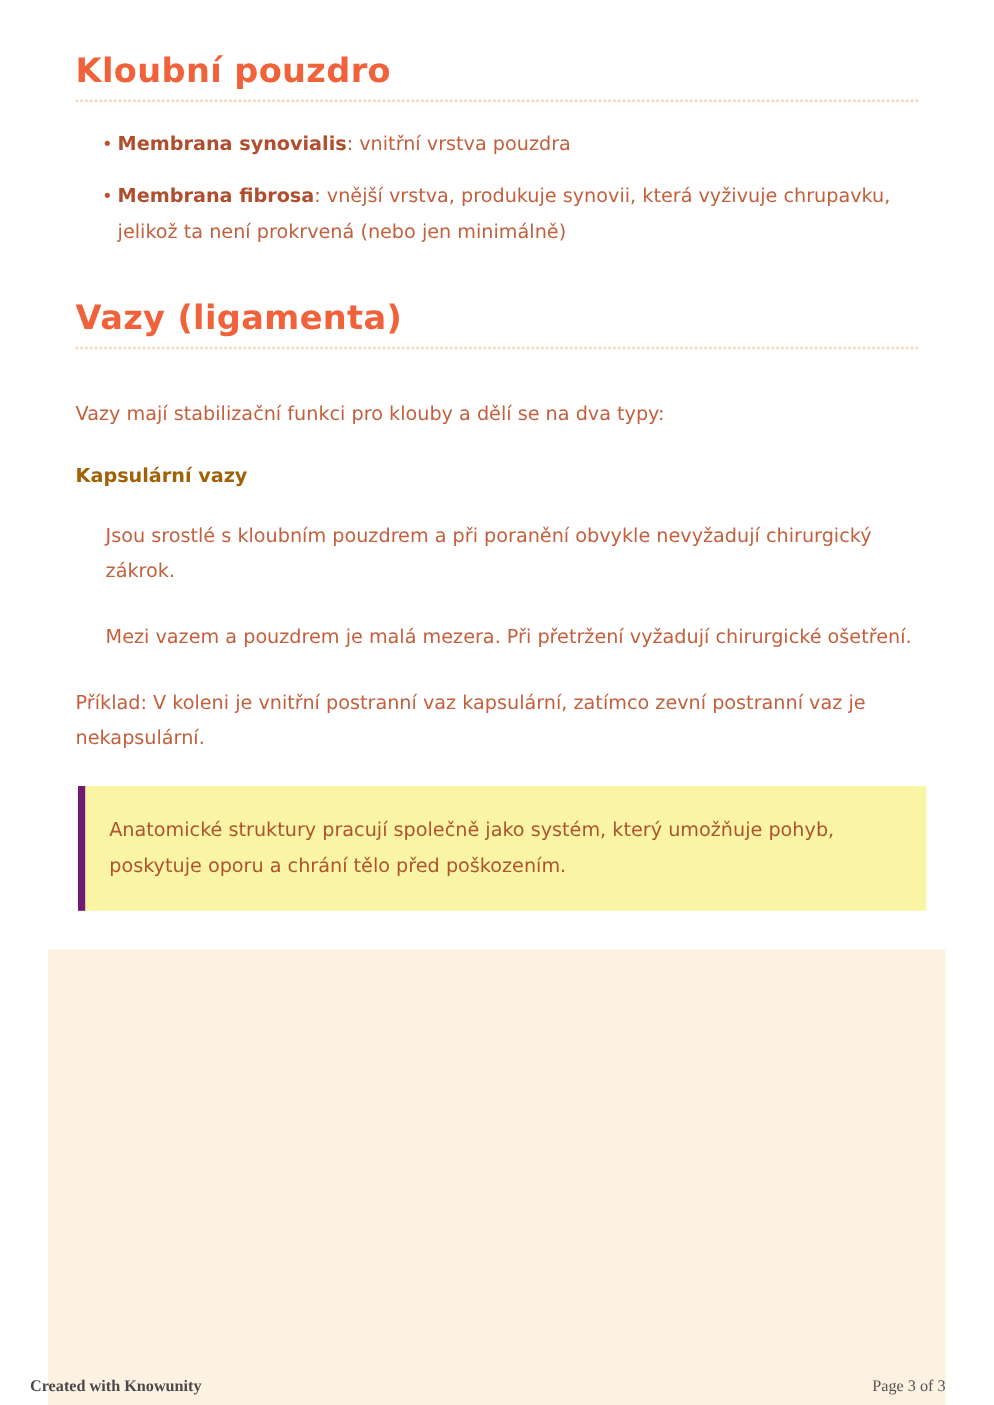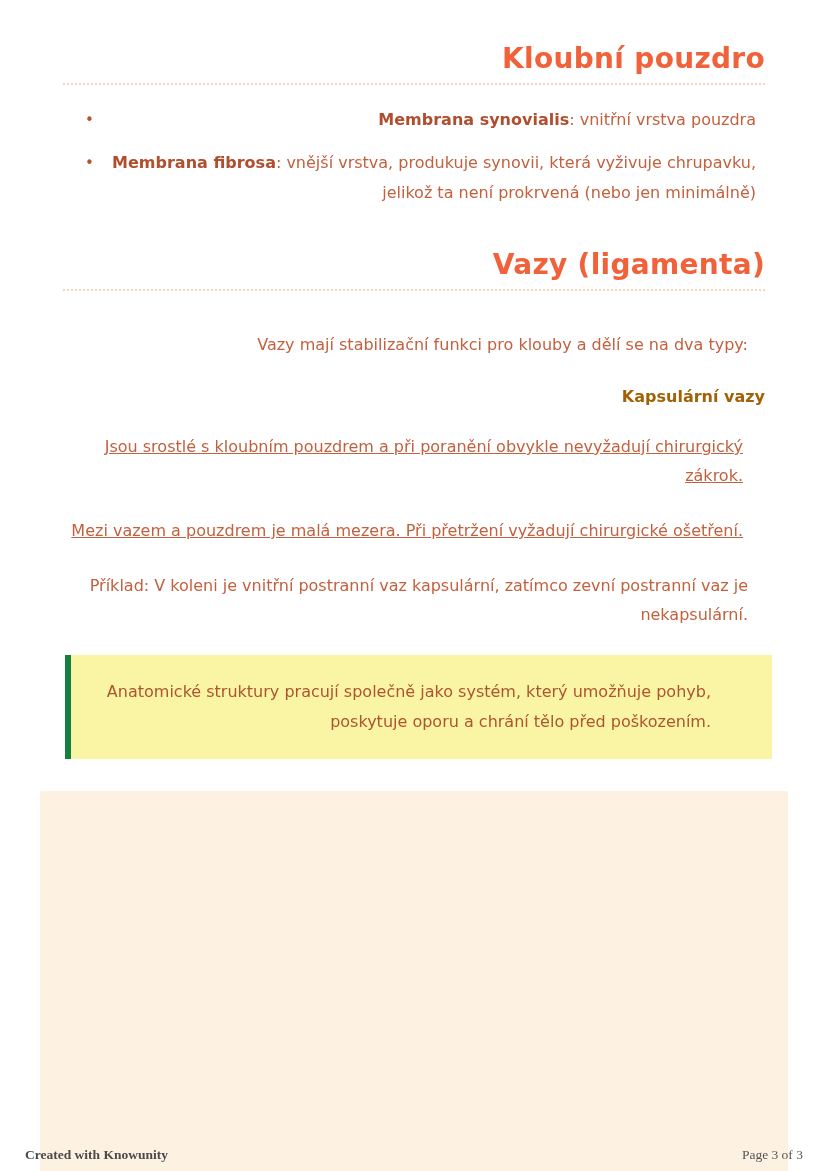--- a/index.html
+++ b/index.html
@@ -4,21 +4,21 @@
 <style>
   * { margin:0; padding:0; box-sizing:border-box; }
   html, body { width:828px; }
   body {
     width:828px; height:1171px;
     background:#ffffff;
     font-family:"DejaVu Sans", sans-serif;
     position:relative;
     overflow:hidden;
   }
-  .content { padding:42px 63px 0 63px;text-align:right; }
+  .content { padding:42px 63px 0 63px; }
 
   .section-heading {
     font-family:"DejaVu Sans", sans-serif;
     font-weight:700;
     font-size:28px;
     line-height:34px;
     letter-spacing:0.3px;
     color:#F1613A;
   }
   .dotted-divider {
@@ -51,49 +51,49 @@
     color:#C3603E;
     max-width:685px;
   }
   .intro-para { margin-top:39px; }
   .sub-heading {
     margin-top:28px;
     font-size:16px;
     font-weight:700;
     color:#a16207;
   }
-  .indented-para { margin-top:26px; max-width:680px;text-decoration:underline; }
+  .indented-para { margin-top:26px; margin-left:25px; max-width:680px; }
   .example-para { margin-top:26px; }
 
   .callout {
     margin-top:26px;
     margin-left:2px;
     width:707px;
     background:#FAF5A4;
-    border-left:6px solid #15803d;
+    border-left:6px solid #701a75;
     padding:22px 26px 22px 20px;
   }
   .callout p {
     font-size:16px;
     line-height:30px;
     color:#AE5430;
     max-width:620px;
   }
 
   .image-area {
     margin:32px 0 0 40px;
     width:748px;
     height:428px;
     background:#FDF1E1;
     border-radius:2px;
   }
 
   .page-footer {
     position:absolute;
-    left:25px; right:25px; bottom:8px;
+    left:25px; right:40px; bottom:8px;
     display:flex;
     justify-content:space-between;
     align-items:baseline;
     font-family:"Liberation Serif", serif;
     font-size:13.5px;
     color:#4A4A4A;
   }
   .footer-left { font-weight:700; }
   .footer-right { font-weight:400; color:#555555; }
 </style>

